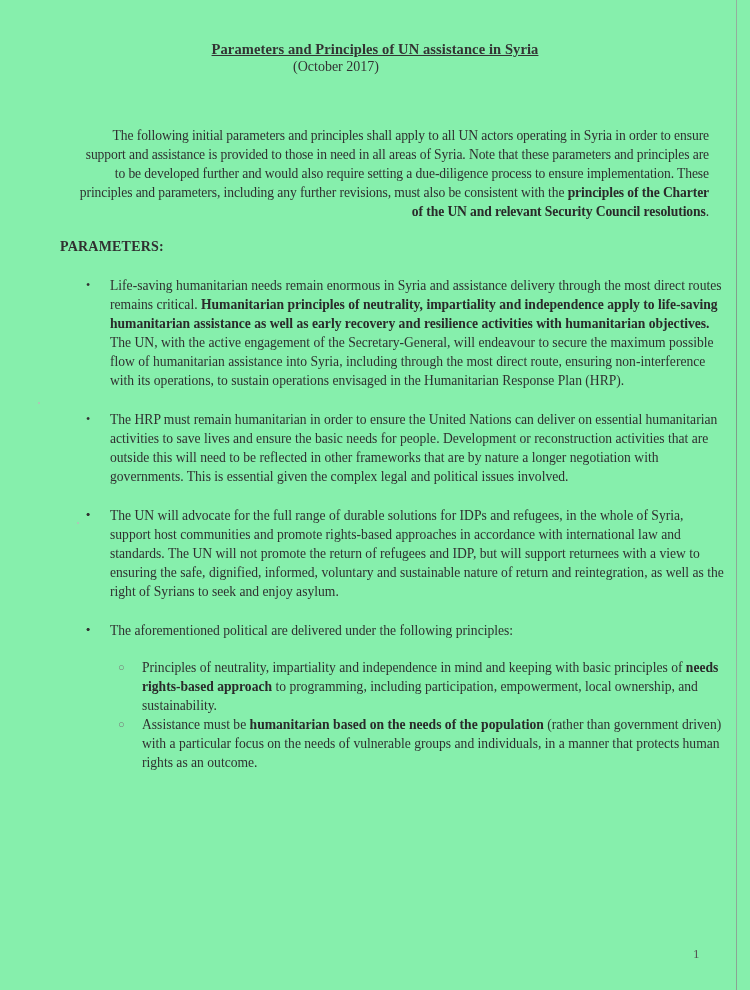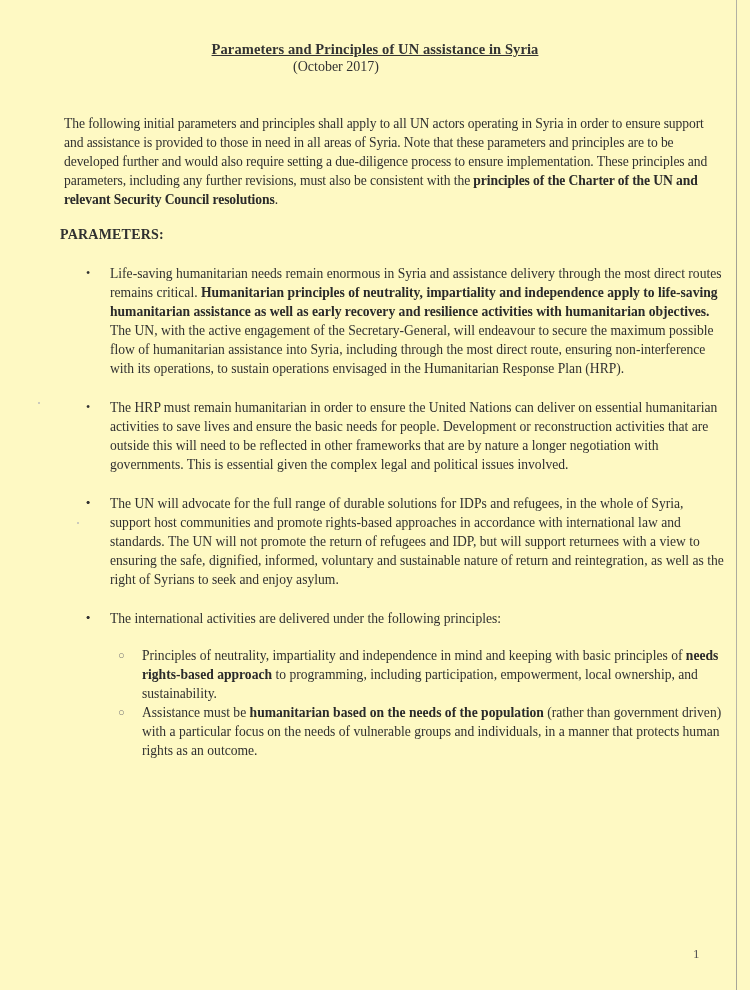--- a/index.html
+++ b/index.html
@@ -13,21 +13,21 @@
       position: relative;
       overflow: hidden;
       font-family: "Liberation Serif", "DejaVu Serif", serif;
       color: #2b2b2b;
     }
     .page {
       position: absolute;
       left: 0; top: 0;
       width: 750px;
       height: 990px;
-      background: #fef9c3;
+      background: #86efac;
     }
     .scan-edge {
       position: absolute;
       left: 736px;
       top: 0;
       width: 1px;
       height: 990px;
       background: linear-gradient(#9a9a9a, #7a7a7a 40%, #a0a0a0 70%, #8a8a8a);
       opacity: 0.75;
     }
@@ -55,22 +55,23 @@
     .content {
       position: absolute;
       left: 60px;
       top: 110px;
       width: 665px;
       font-size: 13.6px;
       line-height: 19px;
       color: #303030;
     }
     .intro {
-      margin: 4px;
+      margin: 16px;
       letter-spacing: -0.1px;
+      text-align: right;
     }
     b, .b {
       font-weight: bold;
       color: #2a2a2a;
     }
     .section-heading {
       font-weight: bold;
       font-size: 14px;
       margin: 16px 0 0 0;
       letter-spacing: 0.2px;
@@ -159,21 +160,21 @@
       </li>
       <li class="last-bullet-gap">
         <span class="bullet">•</span>
       </li>
     </ul>
 
 
     <ul class="bullets" style="margin-top:18px;">
       <li>
         <span class="bullet">•</span>
-        <span>The international activities are delivered under the following principles:</span>
+        <span>The aforementioned political are delivered under the following principles:</span>
         <ul class="sub">
           <li>
             <span class="circle">○</span>
             <span>Principles of neutrality, impartiality and independence in mind and keeping with basic principles of </span><b>needs rights-based approach</b><span> to programming, including participation, empowerment, local ownership, and sustainability.</span>
           </li>
           <li>
             <span class="circle">○</span>
             <span>Assistance must be </span><b>humanitarian based on the needs of the population</b><span> (rather than government driven) with a particular focus on the needs of vulnerable groups and individuals, in a manner that protects human rights as an outcome.</span>
           </li>
         </ul>

